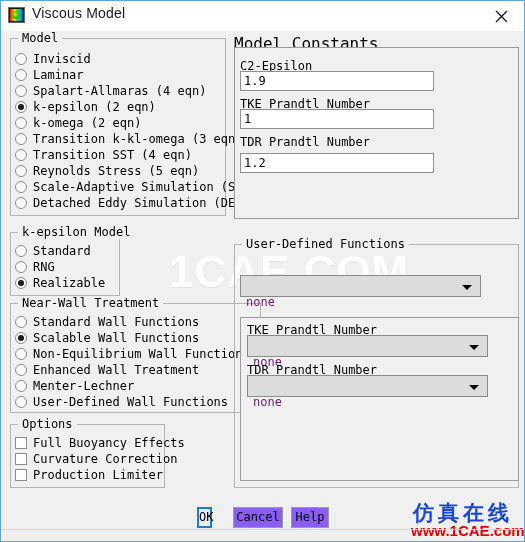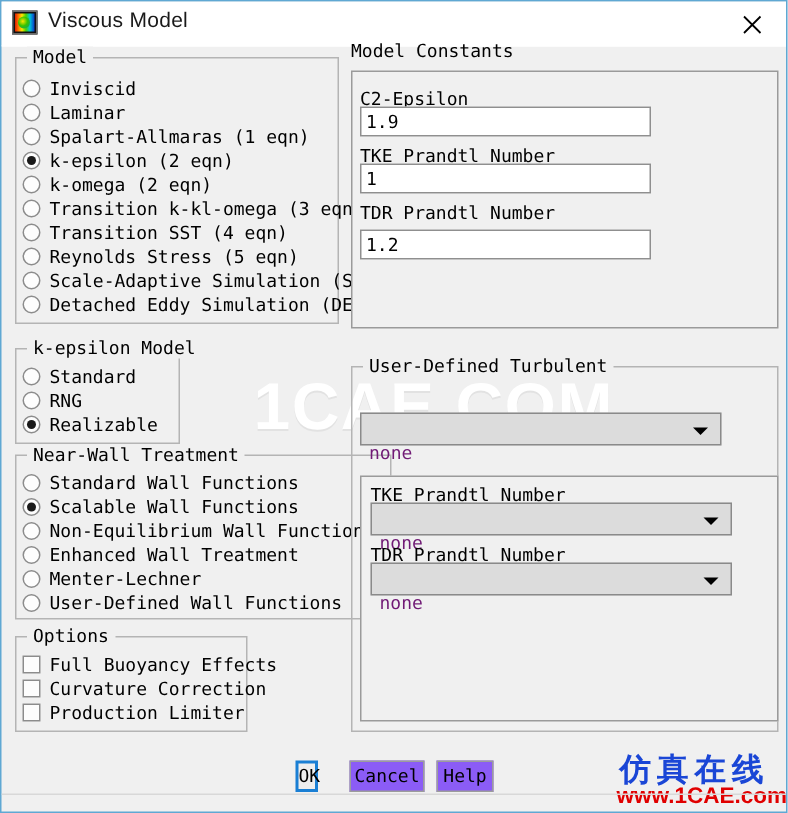--- a/index.html
+++ b/index.html
@@ -186,21 +186,21 @@
   <div class="radio" style="left:14px;top:50px;">
     <span class="dot"></span>
       <span class="lbl">Inviscid</span>
   </div>
   <div class="radio" style="left:14px;top:66px;">
     <span class="dot"></span>
       <span class="lbl">Laminar</span>
   </div>
   <div class="radio" style="left:14px;top:82px;">
     <span class="dot"></span>
-      <span class="lbl">Spalart-Allmaras (1 eqn)</span>
+      <span class="lbl">Spalart-Allmaras (4 eqn)</span>
   </div>
   <div class="radio on" style="left:14px;top:98px;">
     <span class="dot"></span>
       <span class="lbl">k-epsilon (2 eqn)</span>
   </div>
   <div class="radio" style="left:14px;top:114px;">
     <span class="dot"></span>
       <span class="lbl">k-omega (2 eqn)</span>
   </div>
   <div class="radio" style="left:14px;top:130px;">
@@ -277,34 +277,34 @@
   </div>
   <div class="check" style="left:14px;top:450px;">
     <span class="box"></span>
       <span class="lbl">Curvature Correction</span>
   </div>
   <div class="check" style="left:14px;top:466px;">
     <span class="box"></span>
       <span class="lbl">Production Limiter</span>
   </div>
 
-  <div class="flabel" style="left:233px;top:26px;font-size:12px;">Model Constants</div>
+  <div class="flabel" style="left:233px;top:36px;font-size:16px;">Model Constants</div>
   <div class="panel" style="left:233px;top:46px;width:285px;height:172px;"></div>
 
   <div class="flabel" style="left:239px;top:58px;">C2-Epsilon</div>
   <input class="tinput" style="left: 239px; top: 70px; width: 194px; height: 20px;" value="1.9">
 
   <div class="flabel" style="left:239px;top:96px;">TKE Prandtl Number</div>
   <input class="tinput" style="left: 239px; top: 108px; width: 194px; height: 20px;" value="1">
 
   <div class="flabel" style="left:239px;top:134px;">TDR Prandtl Number</div>
   <input class="tinput" style="left: 239px; top: 152px; width: 194px; height: 20px;" value="1.2">
 
   <div class="group" style="left:233px;top:243px;width:285px;height:244px;">
-    <span class="legend">User-Defined Turbulent</span>
+    <span class="legend">User-Defined Functions</span>
   </div>
 
   <div class="combo" style="left:239px;top:274px;width:241px;height:22px;">
     <span class="cval">none</span>
     <span class="arrow"></span>
   </div>
 
   <div class="panel" style="left:239px;top:316px;width:279px;height:164px;"></div>
 
   <div class="flabel" style="left:246px;top:322px;">TKE Prandtl Number</div>

